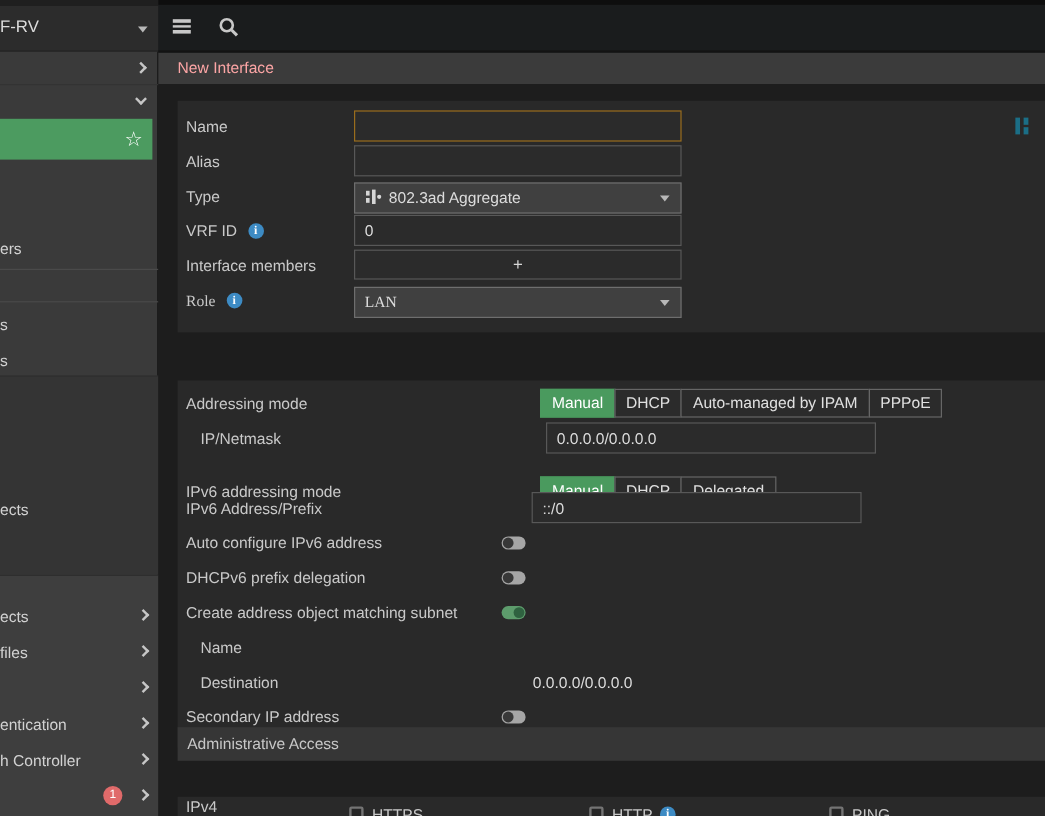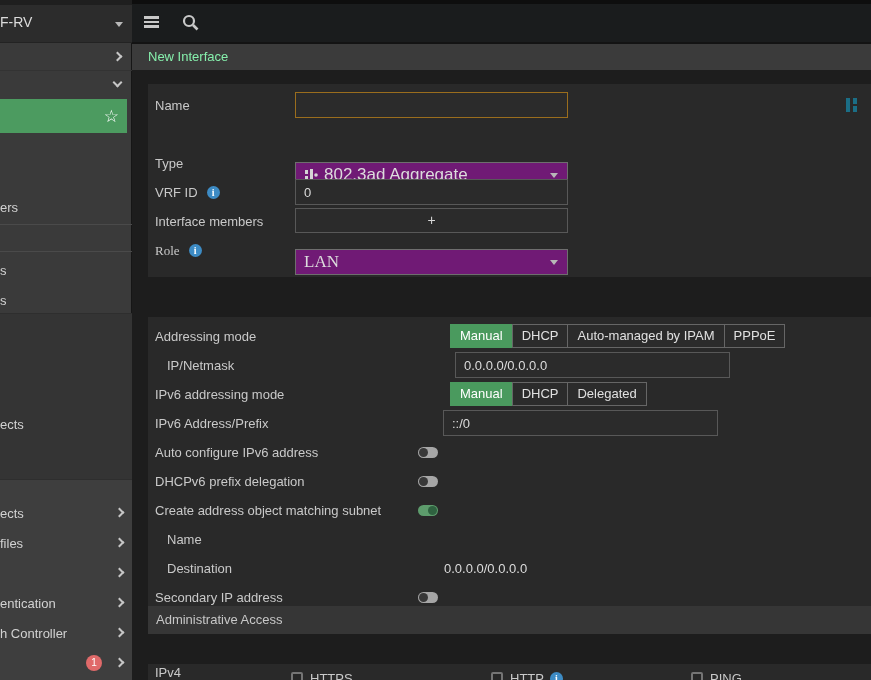--- a/index.html
+++ b/index.html
@@ -30,36 +30,36 @@
     background:#e06a6a; color:#fff; font-size:10px; line-height:16px; text-align:center; }
   .caret { width:0; height:0; border-left:4px solid transparent; border-right:4px solid transparent;
     border-top:5px solid #b8b8b8; }
 
   
   #topbar { position:absolute; left:132px; top:0; width:739px; height:44px;
     background:#1a1c1d; border-top:4px solid #0e0e0e; border-bottom:2px solid #131313; }
   .hamburger { position:absolute; left:144px; top:16px; width:15px; height:12px; }
   .hamburger div { height:2.5px; background:#c8c8c8; margin-bottom:2.2px; }
   #titlebar { position:absolute; left:132px; top:44px; width:739px; height:26px;
-    background:#3b3b3b; color:#86efac; font-size:13px; line-height:26px; padding-left:16px; }
+    background:#3b3b3b; color:#fca5a5; font-size:13px; line-height:26px; padding-left:16px; }
 
   
   #content { position:absolute; left:132px; top:70px; width:739px; height:610px; background:#1d1d1d; }
   .panel { position:absolute; left:16px; width:723px; background:#292929; }
   .secbar { position:absolute; left:16px; width:723px; height:28px; background:#363636;
     color:#c7c7c7; font-size:13px; line-height:28px; padding-left:8px; }
   .frow { position:absolute; left:0; width:723px; height:29px; }
   .flabel { position:absolute; left:7px; font-size:13px; color:#c9c9c9; line-height:29px; }
   .flabel.indent { left:19px; }
   .finput { position:absolute; top:1px; height:26px; background:#2b2b2b;
     border:1px solid #585858; color:#dcdcdc; font-size:13px; padding:0 8px;
     font-family:"Liberation Sans", sans-serif; }
   .focused { border:1px solid #9a6d1d !important; }
-  .fselect { position:absolute; top:13px; height:26px; background:#701a75;
-    border:1px solid #6e6e6e; color:#dcdcdc; font-size:17px; line-height:24px; padding:0 8px; }
+  .fselect { position:absolute; top:3px; height:26px; background:#404040;
+    border:1px solid #6e6e6e; color:#dcdcdc; font-size:13px; line-height:24px; padding:0 8px; }
   .dd-caret { position:absolute; right:9px; top:10px; }
   .plusbox { position:absolute; top:1px; height:25px; background:#2b2b2b;
     border:1px solid #585858; color:#d8d8d8; font-size:14px; text-align:center; line-height:23px; }
   .infoicon { display:inline-block; width:13px; height:13px; border-radius:50%;
     background:#3d8bc4; margin-left:9px; vertical-align:-2px; position:relative; }
   .infoicon::after { content:"i"; position:absolute; left:0; top:0; width:13px; height:13px;
     color:#fff; font-size:10px; line-height:13px; text-align:center;
     font-family:"Liberation Serif", serif; font-weight:bold; }
   .seg-group { position:absolute; left:302px; top:2px; display:inline-flex; }
   .seg { border:1px solid #666; color:#e0e0e0; font-size:13px; line-height:22px;
@@ -167,20 +167,24 @@
       <div class="frow" style="top:7px;">
         <span class="flabel">Name</span>
         <input class="finput focused" style="left: 147px; width: 273px;" value="">
         <svg class="nameicon" style="right:13px;" width="12" height="16" viewBox="0 0 12 16">
           <rect x="0" y="1" width="4" height="14" fill="#1b6e86"></rect>
           <rect x="7" y="1" width="4" height="6" fill="#1b6e86"></rect>
           <rect x="7" y="9" width="4" height="6" fill="#1b6e86"></rect>
         </svg>
       </div>
 
+      <div class="frow" style="top:36px;">
+        <span class="flabel">Alias</span>
+        <input class="finput" style="left: 147px; width: 273px;" value="">
+      </div>
 
       <div class="frow" style="top:65px;">
         <span class="flabel">Type</span>
         <div class="fselect" style="left:147px; width:273px;">
           <svg width="14" height="14" viewBox="0 0 14 14" style="vertical-align:-2px; margin-right:6px;">
             <rect x="1" y="2" width="3" height="4" fill="#d5d5d5"></rect>
             <rect x="1" y="8" width="3" height="4" fill="#d5d5d5"></rect>
             <rect x="6" y="1" width="3" height="12" fill="#d5d5d5"></rect>
             <circle cx="12" cy="7" r="1.8" fill="#d5d5d5"></circle>
           </svg><span>802.3ad Aggregate</span>
@@ -218,21 +222,21 @@
           <span class="seg">Auto-managed by IPAM</span>
           <span class="seg">PPPoE</span>
         </div>
       </div>
 
       <div class="frow" style="top:34px;margin-left:12px;">
         <span class="flabel">IP/Netmask</span>
         <input class="finput" style="left: 295px; width: 275px;" value="0.0.0.0/0.0.0.0">
       </div>
 
-      <div class="frow" style="top:63px;">
+      <div class="frow" style="top:78px;">
         <span class="flabel">IPv6 addressing mode</span>
         <div class="seg-group">
           <span class="seg selected">Manual</span>
           <span class="seg">DHCP</span>
           <span class="seg">Delegated</span>
         </div>
       </div>
 
       <div class="frow" style="top:92px;">
         <span class="flabel">IPv6 Address/Prefix</span>

